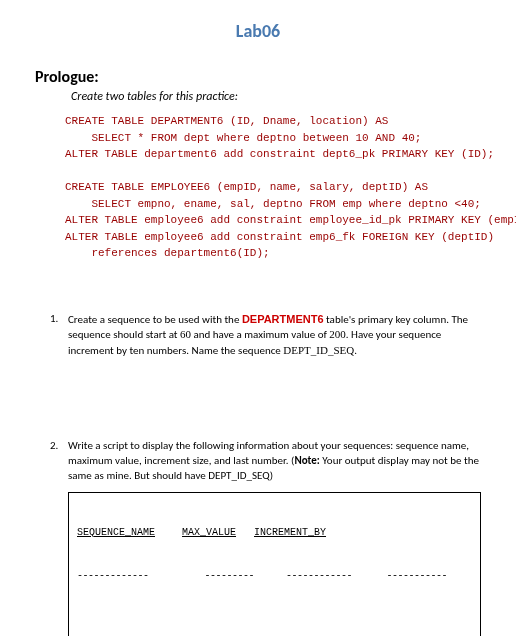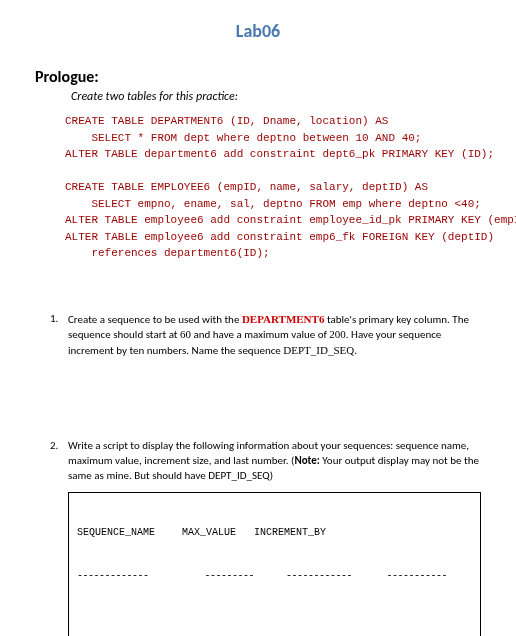--- a/index.html
+++ b/index.html
@@ -48,21 +48,21 @@
       line-height: 1.35;
     }
     .qblock.tight { margin-bottom: 8px; }
     .qnum {
       width: 18px;
       flex-shrink: 0;
     }
     .qtext .kw {
       color: #cc0000;
       font-weight: bold;
-      font-family: Liberation Serif, serif;
+      font-family: Liberation Sans, sans-serif;
     }
     .mono {
       font-family: Liberation Serif, serif;
     }
     .tablewrap {
       margin-left: 33px;
       border: 1px solid #000;
       padding: 4px 8px 10px 8px;
       font-family: "Courier New", monospace;
       font-size: 10px;
@@ -79,20 +79,21 @@
     .trow {
       display: flex;
     }
     .col1 { width: 105px; }
     .col2 { width: 72px; text-align: right; }
     .col3 { width: 98px; text-align: right; }
     .col4 { width: 95px; text-align: right; }
     .thead .col1, .thead .col2, .thead .col3, .thead .col4 {
       text-align: left;
       white-space: pre;
+      text-decoration: underline;
     }
   </style>
 </head>
 <body>
 
 <div class="page">
 
   <div class="title">Lab06</div>
 
   <div class="section-head">Prologue:</div>

